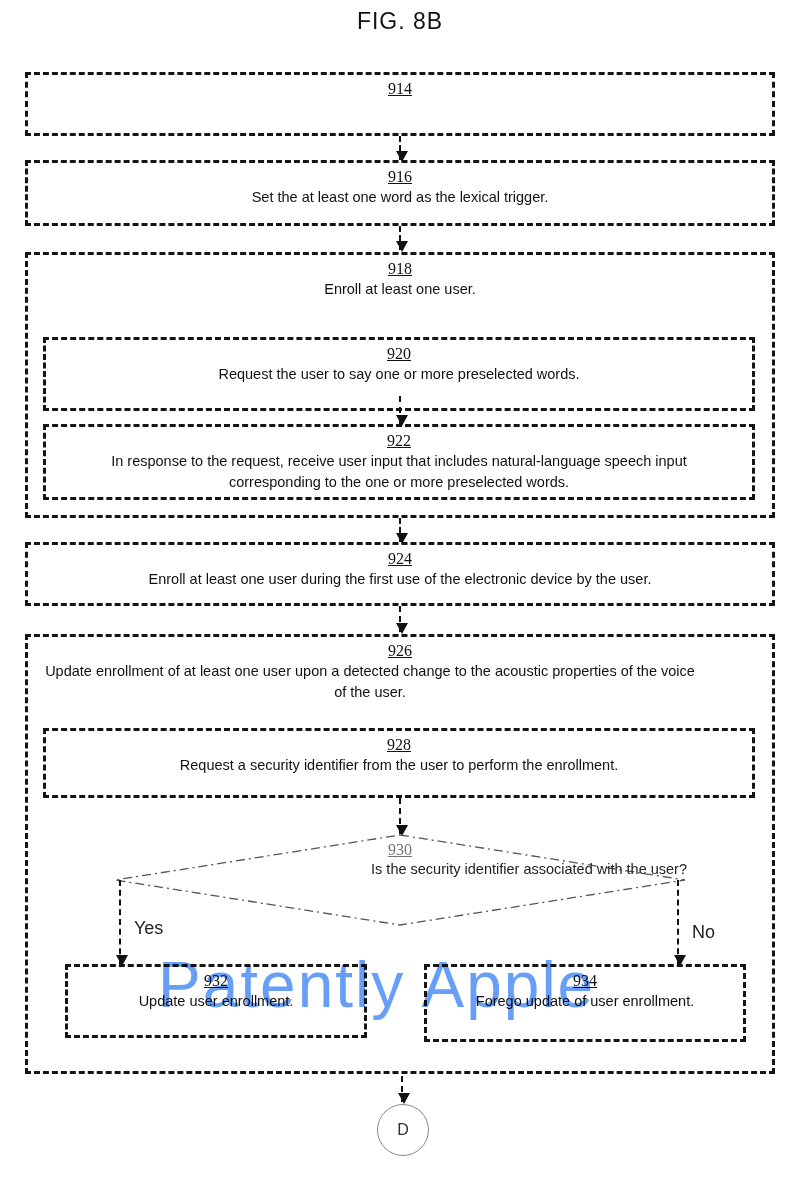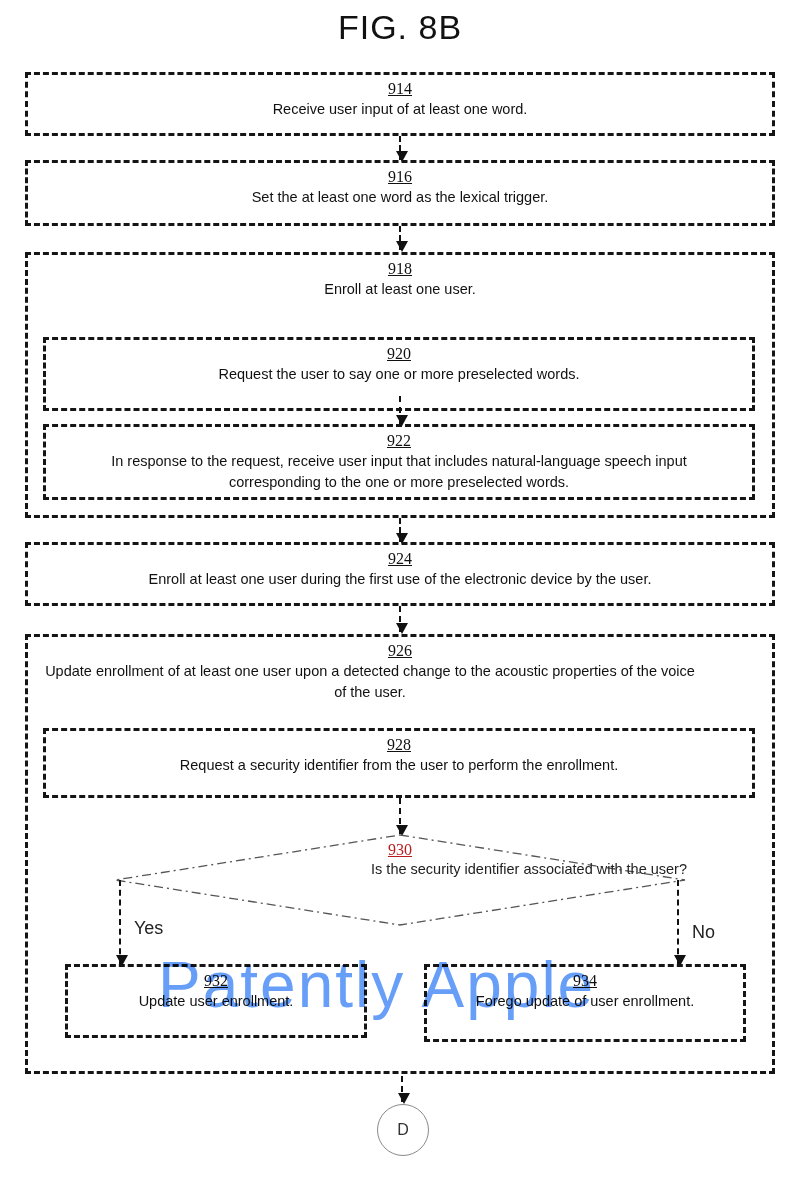--- a/index.html
+++ b/index.html
@@ -1,54 +1,53 @@
 <!DOCTYPE html>
 <html><head>
 <meta charset="utf-8">
 <style>
   html,body{margin:0;padding:0;background:#ffffff;}
   .fig{position:relative;width:800px;height:1182px;background:#fff;overflow:hidden;
        font-family:"Liberation Sans", sans-serif;color:#1c1c1c;}
   .title{position:absolute;top:8px;left:0;width:100%;text-align:center;
-         font-size:34px;font-weight:300;letter-spacing:1px;color:#111;}
+         font-size:23px;font-weight:300;letter-spacing:1px;color:#111;}
   .box{position:absolute;box-sizing:border-box;border:3px dashed #151515;
        text-align:center;background:transparent;}
   .box .num{font-family:"Liberation Serif", serif;font-size:16px;
             text-decoration:underline;margin-top:5px;color:#111;}
   .box .txt{font-size:14.5px;line-height:1.45;margin:1px auto 0 auto;color:#111;}
   .outer{left:25px;width:750px;}
   .inner{left:43px;width:712px;}
   .arrow{position:absolute;width:0;border-left:2px dashed #111;}
   .arrow .head{position:absolute;bottom:-2px;left:-5px;width:0;height:0;
                border-left:6px solid transparent;border-right:6px solid transparent;
                border-top:11px solid #111;}
   .branch-label{position:absolute;font-size:18px;color:#222;}
   .diamond-wrap{position:absolute;left:113px;top:834px;width:574px;height:92px;}
   .diamond-text{position:absolute;left:113px;top:841px;width:574px;text-align:center;}
   .diamond-text .num{font-family:"Liberation Serif", serif;font-size:16px;
-                     text-decoration:underline;color:#b91c1c;}
+                     text-decoration:underline;color:#737373;}
   .diamond-text .txt{font-size:14.5px;color:#222;margin-top:2px;text-align:right;}
   .terminal{position:absolute;left:377px;top:1104px;width:50px;height:50px;
             border:1px solid #8a8a8a;border-radius:50%;display:flex;
             align-items:center;justify-content:center;font-size:16px;color:#333;}
   .watermark{position:absolute;left:158px;top:948px;font-size:64px;font-weight:300;
              letter-spacing:2px;color:#3b82f6;opacity:0.78;mix-blend-mode:multiply;
              z-index:6;pointer-events:none;white-space:nowrap;}
   svg{display:block;}
 </style>
 </head>
 <body>
 
 <div class="fig">
 
   <div class="title">FIG. 8B</div>
 
   <div class="box outer" style="top:72px;height:64px;">
     <div class="num">914</div>
-    <div class="txt" style="max-width:700px;">Receive user input of at least one word.</div>
   </div>
   <div class="arrow" style="left:399px;top:136px;height:24px;">
       <i class="head"></i>
     </div>
 
   <div class="box outer" style="top:160px;height:66px;">
     <div class="num">916</div>
     <div class="txt" style="max-width:700px;">Set the at least one word as the lexical trigger.</div>
   </div>
   <div class="arrow" style="left:399px;top:226px;height:24px;">

